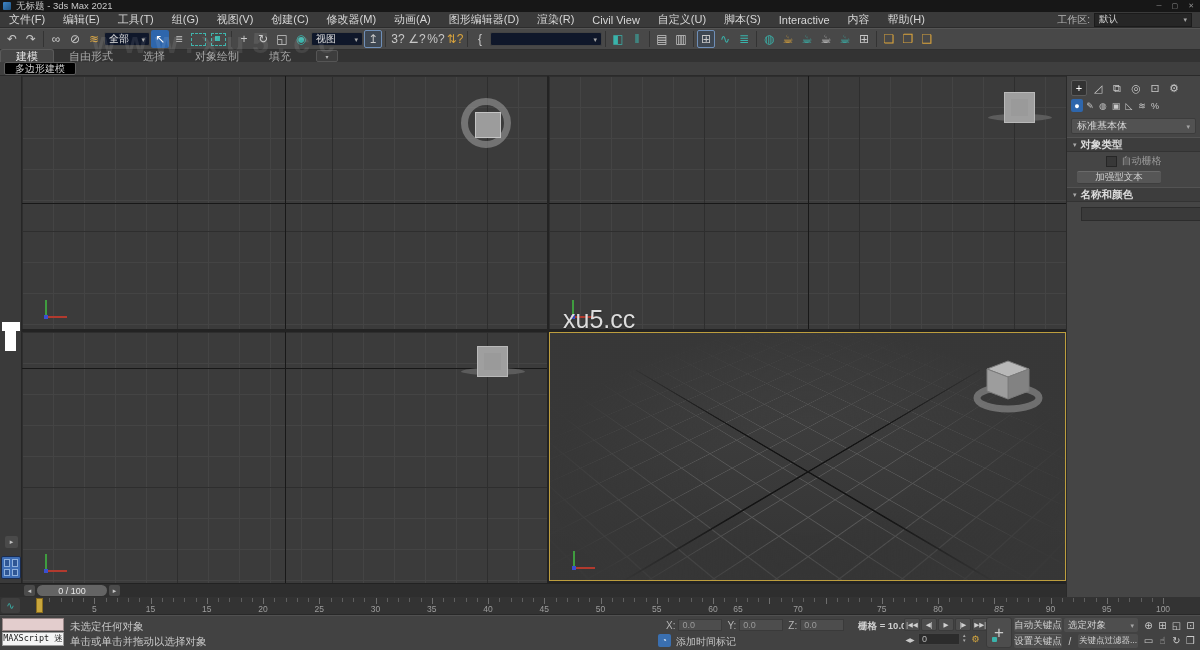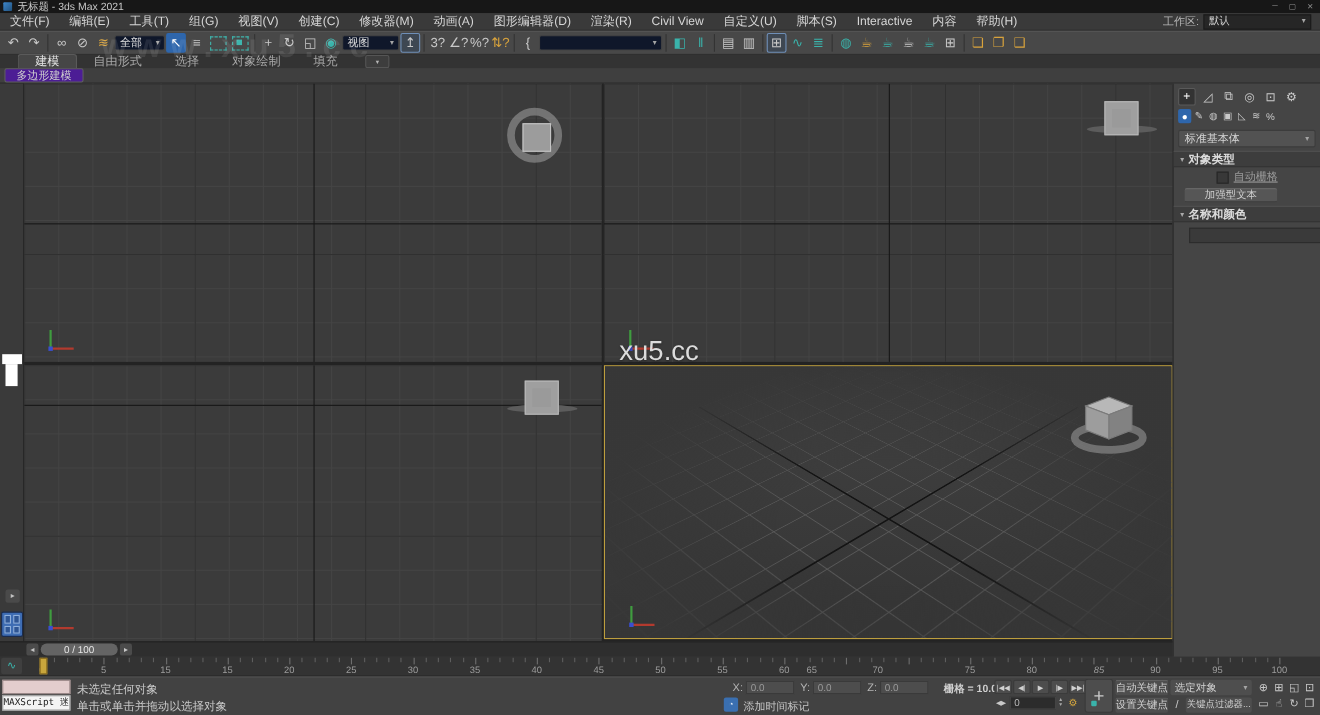--- a/index.html
+++ b/index.html
@@ -35,28 +35,28 @@
   .tb-dd{height:14px;background:#0f172a;border:1px solid #434343;border-radius:2px;
          display:flex;align-items:center;justify-content:space-between;padding:0 4px;
          font-size:10px;color:#ddd;flex:none;box-sizing:border-box;}
   .tb-dash{width:13px;height:11px;border:1px dashed #3fb5ad;margin:0 2px;flex:none;position:relative;}
   .tb-dash.fill::after{content:"";position:absolute;left:3px;top:2px;width:5px;height:5px;background:#3fb5ad;}
   .tb-path{height:15px;background:#2c2c2c;border:1px solid #565656;border-radius:2px;margin:0 6px;
            display:flex;align-items:center;gap:5px;padding:0 4px;font-size:9px;color:#bfbfbf;
            font-family:"DejaVu Sans Mono",monospace;flex:none;white-space:nowrap;}
   
   #rtabs{position:absolute;left:0;top:50px;width:1200px;height:12px;background:#333;
-         display:flex;align-items:flex-end;padding-left:16px;font-size:11px;box-sizing:border-box;}
+         display:flex;align-items:flex-end;font-size:11px;box-sizing:border-box;}
   .rtab{padding:0 15px;color:#a9a9a9;height:12px;line-height:12px;}
   .rtab.active{background:#464646;color:#e5e5e5;border:1px solid #5a5a5a;border-bottom:none;border-radius:3px 3px 0 0;}
   #rtab-min{margin-left:10px;width:20px;height:10px;border:1px solid #555;border-radius:2px;background:#3d3d3d;
             display:flex;align-items:center;justify-content:center;color:#b5b5b5;font-size:6px;}
   #rpanelrow{position:absolute;left:0;top:62px;width:1200px;height:14px;background:#3f3f3f;
              border-bottom:1px solid #2a2a2a;box-sizing:border-box;display:flex;align-items:center;}
-  #polybtn{margin-left:4px;height:11px;padding:0 10px;background:#4c1d95;border:1px solid #5e5e5e;border-radius:2px;
+  #polybtn{margin-left:4px;height:11px;padding:0 10px;background:#000000;border:1px solid #5e5e5e;border-radius:2px;
            font-size:10px;color:#d0d0d0;display:flex;align-items:center;}
   
   #main{position:absolute;left:0;top:76px;width:1066px;height:507px;background:#232323;}
   #lstrip{position:absolute;left:0;top:0;width:22px;height:507px;background:#3a3a3a;border-right:1px solid #262626;box-sizing:border-box;}
   .wmfrag{position:absolute;background:#fff;}
   #strip-arrow{position:absolute;left:5px;top:460px;width:13px;height:12px;background:#4a4a4a;border-radius:2px;
                color:#c2c2c2;font-size:7px;display:flex;align-items:center;justify-content:center;}
   #layout-ic{position:absolute;left:1px;top:480px;width:20px;height:23px;background:#3e6db4;border:1px solid #1a2c50;
              border-radius:2px;display:grid;grid-template-columns:1fr 1fr;gap:2px;padding:2px;box-sizing:border-box;}
   #layout-ic span{background:#2f5694;border:1px solid #8fb0dc;}
@@ -106,21 +106,21 @@
   .cp-icon{display:flex;align-items:center;justify-content:center;color:#c9c9c9;}
   .cp-row1 .cp-icon.active{background:#333;border:1px solid #5a5a5a;border-radius:2px;box-sizing:border-box;color:#fff;}
   .cp-row2 .cp-icon.active{background:#2e66ac;border-radius:2px;color:#fff;}
   .cp-dd{margin:2px 4px;height:14px;background:#525252;border:1px solid #3c3c3c;border-radius:2px;
          display:flex;align-items:center;justify-content:space-between;padding:0 5px;font-size:10px;color:#d6d6d6;}
   .rollout-h{height:13px;background:#3d3d3d;border-top:1px solid #535353;border-bottom:1px solid #333;
              display:flex;align-items:center;gap:4px;padding:0 6px;font-size:10.5px;font-weight:bold;color:#dcdcdc;margin-top:3px;}
   .rollout-h .ra{font-size:7px;color:#aaa;font-weight:normal;}
   .autogrid{display:flex;align-items:center;gap:5px;justify-content:center;height:14px;margin-top:2px;}
   .cb{width:9px;height:9px;background:#383838;border:1px solid #262626;}
-  .aglabel{font-size:10px;color:#9a9a9a;text-decoration:underline;}
+  .aglabel{font-size:10px;color:#9a9a9a;}
   .obj-grid{display:grid;grid-template-columns:55px 55px;gap:3px 6px;justify-content:center;margin-top:3px;}
   .obj-btn{height:13px;background:#565656;border:none;border-top:1px solid #6a6a6a;border-bottom:1px solid #3e3e3e;
            border-radius:2px;font-size:9.5px;color:#d0d0d0;display:flex;align-items:center;justify-content:center;
            font-family:inherit;padding:0;}
   .obj-btn.wide{width:84px;margin:3px 0 0 10px;}
   .namecolor{display:flex;align-items:center;gap:4px;padding:5px 8px 0 14px;}
   .name-input{flex:1;height:12px;background:#3a3a3a;border:1px solid #2c2c2c;color:#ddd;font-size:9px;padding:0 2px;}
   
   #timeslider{position:absolute;left:0;top:583px;width:1066px;height:14px;background:#2e2e2e;
               border-top:1px solid #222;box-sizing:border-box;}

